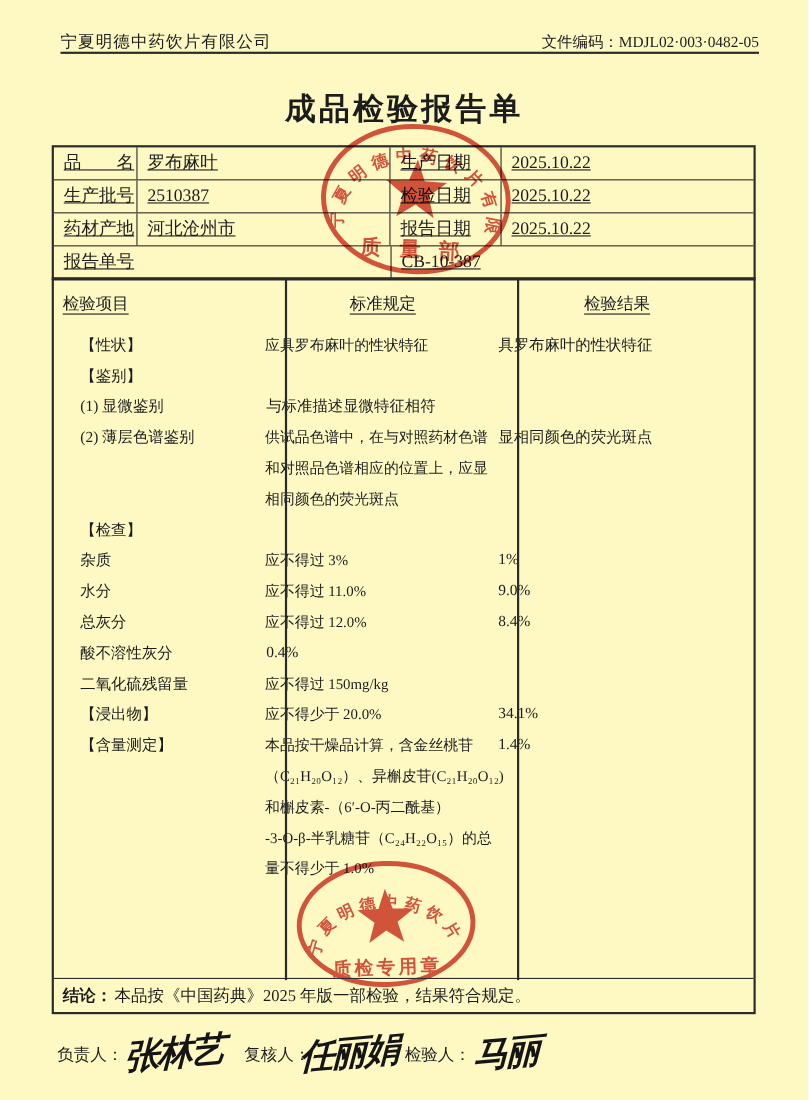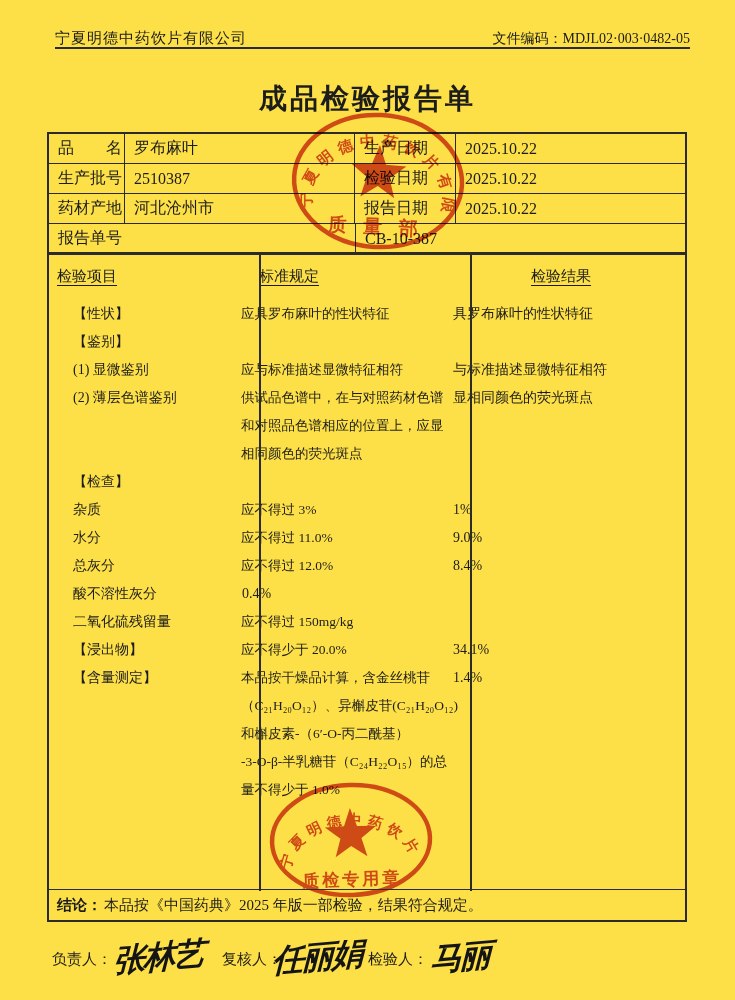--- a/index.html
+++ b/index.html
@@ -1,45 +1,45 @@
 <!DOCTYPE html>
 <html><head>
 <meta charset="utf-8">
 <style>
   html,body{margin:0;padding:0;background:#ffffff;}
   .page{
-    position:relative;width:735px;height:1000px;background:#fde047;overflow:hidden;
+    position:relative;width:735px;height:1000px;background:#fef9c3;overflow:hidden;
     font-family:"Liberation Serif","DejaVu Serif",serif;color:#1c1c1c;
   }
   
   .company{position:absolute;left:55px;top:29px;font-size:15px;letter-spacing:1px;}
   .doc-code{position:absolute;right:45px;top:30px;font-size:14px;text-align:center;}
   .hdr-rule{position:absolute;left:55px;top:47px;width:635px;height:2px;background:#2b2b2b;}
   
   .title{position:absolute;left:0;top:80px;width:100%;text-align:center;
          font-size:28px;font-weight:bold;letter-spacing:3px;}
   
   .info{position:absolute;left:47px;top:132px;width:640px;border:2px solid #2b2b2b;box-sizing:border-box;}
   .irow{display:flex;height:29px;align-items:center;border-top:1.5px solid #2b2b2b;font-size:16px;}
   .irow:first-child{border-top:none;}
-  .ic{padding-left:9px;box-sizing:border-box;white-space:pre;overflow:visible;}
+  .ic{padding-left:9px;box-sizing:border-box;white-space:pre;overflow:visible;text-decoration:underline;}
   .ic1{width:76px;border-right:1.5px solid #2b2b2b;align-self:stretch;display:flex;align-items:center;}
   .ic2{width:230px;border-right:1.5px solid #2b2b2b;align-self:stretch;display:flex;align-items:center;}
   .ic3{width:101px;border-right:1.5px solid #2b2b2b;align-self:stretch;display:flex;align-items:center;}
   .ic4{flex:1;display:flex;align-items:center;}
   .icA{width:307px;border-right:1.5px solid #2b2b2b;align-self:stretch;display:flex;align-items:center;}
   
   .main{position:absolute;left:47px;top:252px;width:640px;height:670px;
         border:2px solid #2b2b2b;box-sizing:border-box;}
   .vdiv{position:absolute;top:0;width:1.5px;height:637px;background:#2b2b2b;}
   .vdiv1{left:210px;}  .vdiv2{left:421px;}
   .main-hd{display:flex;margin-top:9px;height:26px;align-items:center;font-size:15px;}
   .mh{text-decoration:underline;text-underline-offset:4px;}
   .mh0{width:210px;padding-left:8px;box-sizing:border-box;text-align:left;}
-  .mh1{width:178px;text-align:left;}
+  .mh1{width:178px;text-align:center;}
   .mh2{flex:1;text-align:center;}
   #main-body{margin-top:11px;}
   .mrow{display:flex;height:28px;align-items:center;font-size:14px;}
   .mc{box-sizing:border-box;white-space:pre;overflow:visible;}
   .mc0{width:185px;padding-left:24px;}
   .mc1{width:211px;padding-left:7px;font-size:13.5px;}
   .mc2{flex:1;padding-left:8px;}
   .concl{position:absolute;left:0;right:0;bottom:0;height:30px;border-top:1.5px solid #2b2b2b;
          display:flex;align-items:center;padding-left:8px;font-size:15px;}
   .concl b{font-weight:bold;margin-right:2px;}
@@ -105,21 +105,20 @@
           <span class="mc mc1">应具罗布麻叶的性状特征</span>
           <span class="mc mc2">具罗布麻叶的性状特征</span>
         </div>
         <div class="mrow">
           <span class="mc mc0">【鉴别】</span>
           <span class="mc mc1"></span>
           <span class="mc mc2"></span>
         </div>
         <div class="mrow">
           <span class="mc mc0">(1) 显微鉴别</span>
-          <span class="mc mc1">应与标准描述显微特征相符</span>
           <span class="mc mc2">与标准描述显微特征相符</span>
         </div>
         <div class="mrow">
           <span class="mc mc0">(2) 薄层色谱鉴别</span>
           <span class="mc mc1">供试品色谱中，在与对照药材色谱</span>
           <span class="mc mc2">显相同颜色的荧光斑点</span>
         </div>
         <div class="mrow">
           <span class="mc mc0"></span>
           <span class="mc mc1">和对照品色谱相应的位置上，应显</span>

